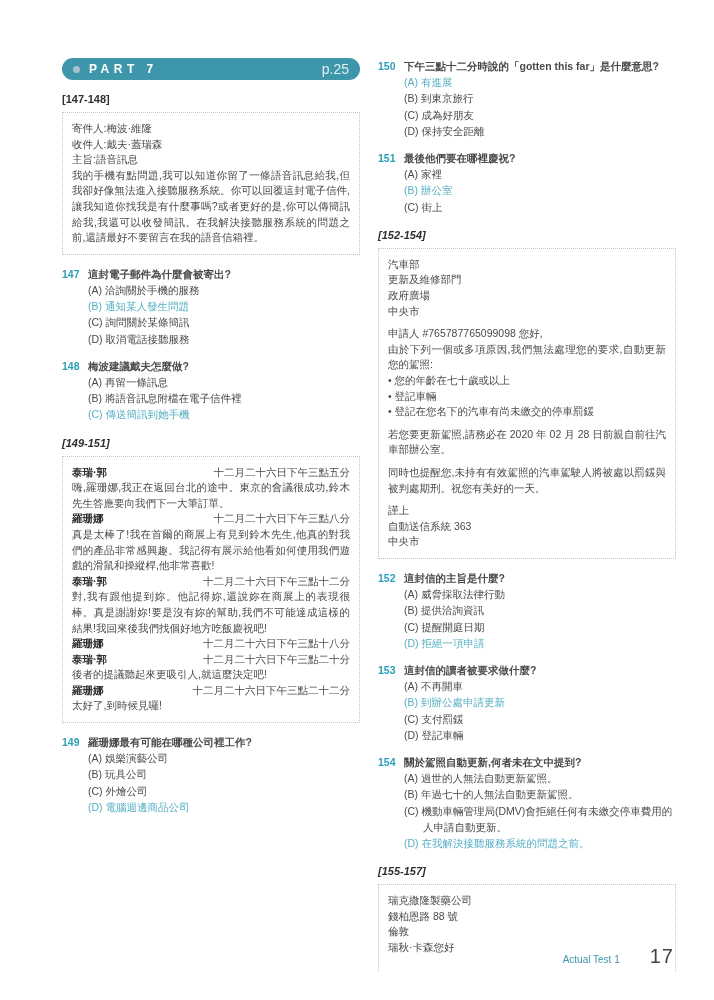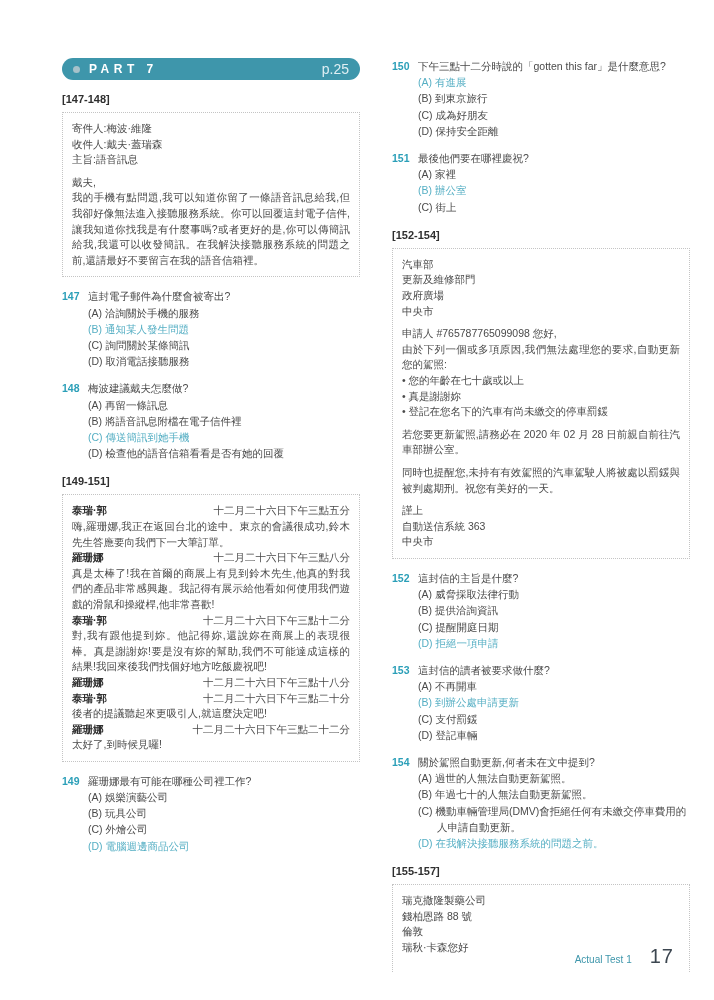--- a/index.html
+++ b/index.html
@@ -6,55 +6,55 @@
     --accent:#3E96AB; --answer:#56AFC4; --qnum:#2B9FB8;
     --text:#4A4A4A; --heading:#2F2F2F; --border:#C4C4C4;
   }
   *{box-sizing:border-box;}
   html,body{margin:0;padding:0;}
   body{
     width:714px;height:1000px;background:#ffffff;position:relative;
     font-family:"Liberation Sans","DejaVu Sans",sans-serif;
     color:var(--text);overflow:hidden;
   }
-  .cols{display:flex;padding:58px 40px 0 62px;gap:32px;}
+  .cols{display:flex;padding:58px 40px 0 62px;gap:18px;}
   .col{width:298px;flex:none;}
 
   
   .part-header{background:var(--accent);border-radius:11px;height:22px;
     display:flex;align-items:center;padding:0 11px;margin-bottom:13px;}
   .part-dot{width:7px;height:7px;border-radius:50%;background:#A7C2CA;margin-right:9px;flex:none;}
   .part-title{color:#fff;font-weight:bold;font-size:12px;letter-spacing:4.5px;}
   .page-ref{margin-left:auto;color:#DFEFF3;font-size:14px;}
 
   .range{font-weight:bold;color:var(--heading);font-size:11px;margin:0 0 7px 0;}
-  .range.mt{margin-top:14px;}
+  .range.mt{margin-top:14px;font-style:italic;}
 
   .passage{border:1px dotted var(--border);padding:8px 9px;font-size:10.5px;
     line-height:15.6px;text-align:justify;margin-bottom:11px;}
   .passage.open{border-bottom:none;padding-bottom:16px;margin-bottom:0;}
   .passage p{margin:0;}
   .passage .gap{margin-top:7px;}
 
   .question{display:flex;margin-bottom:11px;}
   .qnum{color:var(--qnum);font-weight:bold;font-size:10.5px;width:26px;flex:none;line-height:16.2px;}
   .qbody{flex:1;font-size:10.5px;line-height:16.2px;}
-  .qtext{color:var(--text);}
+  .qtext{color:var(--text);font-weight:bold;}
   .opt{padding-left:19px;text-indent:-19px;}
   .ans{color:var(--answer);}
 
   .msg-head{display:flex;justify-content:space-between;}
   .msg-name{font-weight:bold;color:var(--heading);}
   .msg-time{color:var(--text);}
 
   .addr p{margin:0;}
   .bullet{padding-left:10px;text-indent:-10px;}
   .bullet::before{content:"• ";}
 
-  .footer{position:absolute;right:40px;bottom:32px;display:flex;align-items:baseline;gap:18px;}
+  .footer{position:absolute;right:40px;bottom:32px;display:flex;align-items:baseline;gap:30px;}
   .footer-book{color:var(--accent);font-size:10px;}
   .footer-page{color:#3C4650;font-size:20px;letter-spacing:1px;}
 </style>
 </head>
 <body>
 
 <div class="cols">
 
   <div class="col">
 
@@ -63,21 +63,20 @@
       <span class="part-title">PART 7</span>
       <span class="page-ref">p.25</span>
     </div>
 
     <div class="range">[147-148]</div>
 
     <div class="passage">
       <p>寄件人:梅波·維隆</p>
       <p>收件人:戴夫·蓋瑞森</p>
       <p>主旨:語音訊息</p>
-      <p class="gap">戴夫,</p>
       <p>我的手機有點問題,我可以知道你留了一條語音訊息給我,但我卻好像無法進入接聽服務系統。你可以回覆這封電子信件,讓我知道你找我是有什麼事嗎?或者更好的是,你可以傳簡訊給我,我還可以收發簡訊。在我解決接聽服務系統的問題之前,還請最好不要留言在我的語音信箱裡。</p>
     </div>
 
     <div class="question">
       <span class="qnum">147</span>
       <div class="qbody">
         <div class="qtext">這封電子郵件為什麼會被寄出?</div>
         <div class="opt">(A) 洽詢關於手機的服務</div>
         <div class="opt ans">(B) 通知某人發生問題</div>
         <div class="opt">(C) 詢問關於某條簡訊</div>
@@ -85,21 +84,20 @@
       </div>
     </div>
 
     <div class="question">
       <span class="qnum">148</span>
       <div class="qbody">
         <div class="qtext">梅波建議戴夫怎麼做?</div>
         <div class="opt">(A) 再留一條訊息</div>
         <div class="opt">(B) 將語音訊息附檔在電子信件裡</div>
         <div class="opt ans">(C) 傳送簡訊到她手機</div>
-        <div class="opt">(D) 檢查他的語音信箱看看是否有她的回覆</div>
       </div>
     </div>
 
     <div class="range mt">[149-151]</div>
 
     <div class="passage">
       <div>
         <div class="msg-head">
           <span class="msg-name">泰瑞·郭</span>
           <span class="msg-time">十二月二十六日下午三點五分</span>
@@ -183,21 +181,21 @@
     <div class="passage">
       <div class="addr">
         <p>汽車部</p>
         <p>更新及維修部門</p>
         <p>政府廣場</p>
         <p>中央市</p>
       </div>
       <p class="gap">申請人 #765787765099098 您好,</p>
       <p>由於下列一個或多項原因,我們無法處理您的要求,自動更新您的駕照:</p>
       <p class="bullet">您的年齡在七十歲或以上</p>
-      <p class="bullet">真是謝謝妳</p>
+      <p class="bullet">登記車輛</p>
       <p class="bullet">登記在您名下的汽車有尚未繳交的停車罰鍰</p>
       <p class="gap">若您要更新駕照,請務必在 2020 年 02 月 28 日前親自前往汽車部辦公室。</p>
       <p class="gap">同時也提醒您,未持有有效駕照的汽車駕駛人將被處以罰鍰與被判處期刑。祝您有美好的一天。</p>
       <p class="gap">謹上</p>
       <p>自動送信系統 363</p>
       <p>中央市</p>
     </div>
 
     <div class="question">
       <span class="qnum">152</span>

